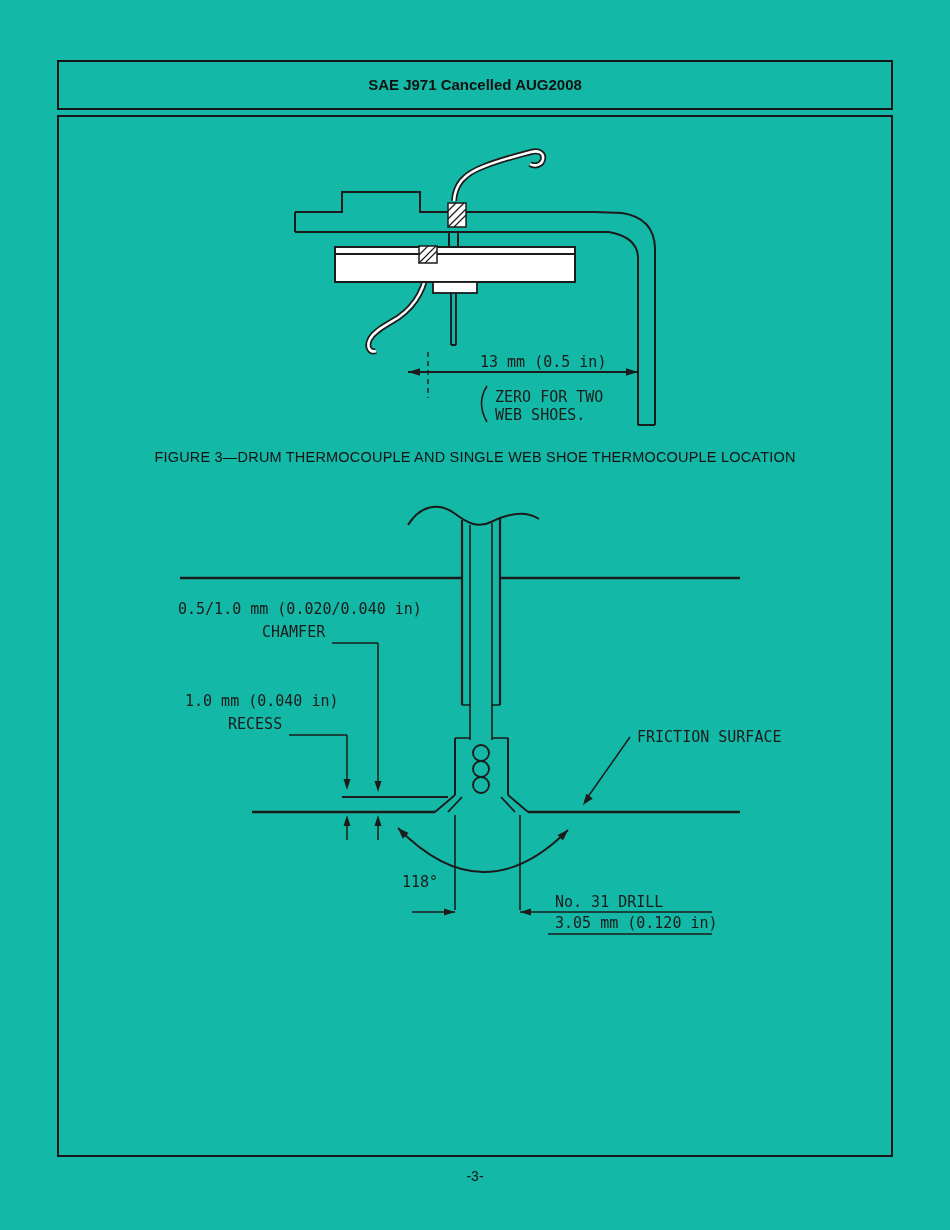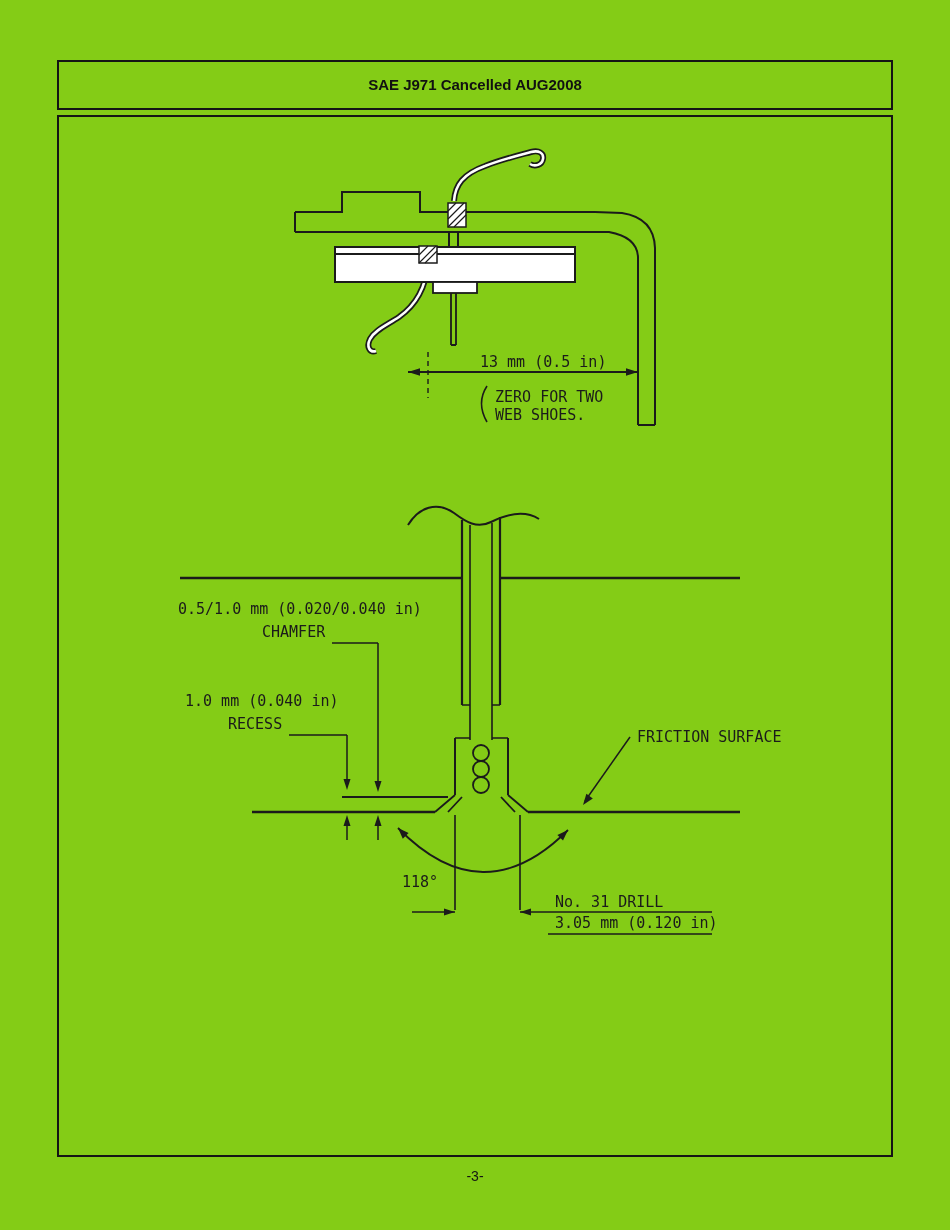--- a/index.html
+++ b/index.html
@@ -1,20 +1,20 @@
 <!DOCTYPE html>
 <html><head>
 <meta charset="utf-8">
 <style>
   html, body { margin: 0; padding: 0; background: #ffffff; }
   .page {
     position: relative;
     width: 950px;
     height: 1230px;
-    background: #84cc16;
+    background: #14b8a6;
     font-family: "Liberation Sans", sans-serif;
     color: #111111;
     overflow: hidden;
   }
   .header-box {
     position: absolute;
     left: 57px; top: 60px;
     width: 836px; height: 50px;
     box-sizing: border-box;
     border: 2px solid #151515;
@@ -108,20 +108,21 @@
       <path d="M371,237 L371,283" stroke="#1b1b1b" stroke-width="1.4" stroke-dasharray="5 4"></path>
       <path d="M351,257 L363,253.2 L363,260.8 Z M581,257 L569,253.2 L569,260.8 Z" fill="#1b1b1b"></path>
     </g>
     <text x="423" y="252">13 mm (0.5 in)</text>
 
     <path d="M430,271 Q419,288 430,307" stroke="#1b1b1b" stroke-width="1.6" fill="none"></path>
     <text x="438" y="287">ZERO FOR TWO</text>
     <text x="438" y="305">WEB SHOES.</text>
   </svg>
 
+  <div id="fig3-caption" class="caption">FIGURE 3—DRUM THERMOCOUPLE AND SINGLE WEB SHOE THERMOCOUPLE LOCATION</div>
 
   <svg id="fig4-svg" class="fig-svg" width="836" height="450" viewBox="0 0 836 450" xmlns="http://www.w3.org/2000/svg">
 
     <g stroke="#1b1b1b" fill="none">
 
       <path stroke-width="2" d="M351,30 C362,12 380,6 397,18 C409,27 420,34 434,27 C448,20 466,14 482,24"></path>
 
       <path stroke-width="2.2" d="M405,25 L405,210 M443,22 L443,210"></path>
       <path stroke-width="1.6" d="M413,30 L413,245 M435,28 L435,245"></path>
       <path stroke-width="1.6" d="M405,210 L413,210 M435,210 L443,210 M398,243 L413,243 M435,243 L451,243"></path>

